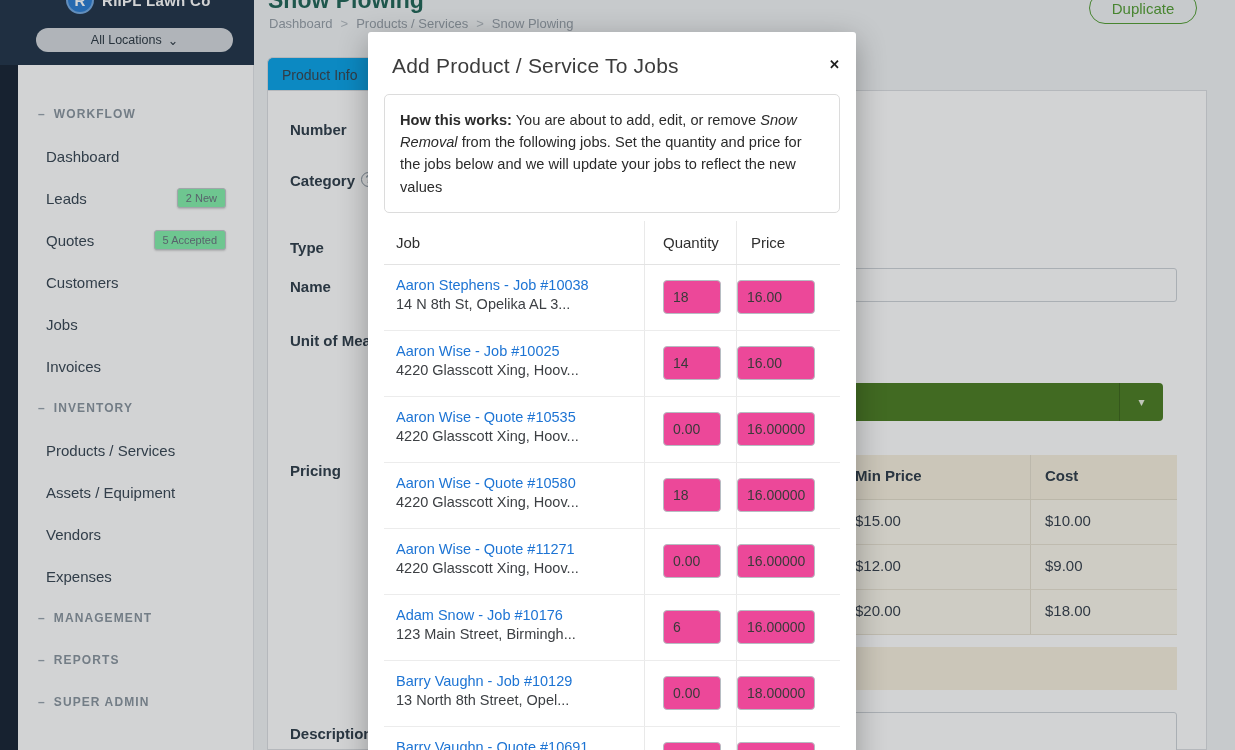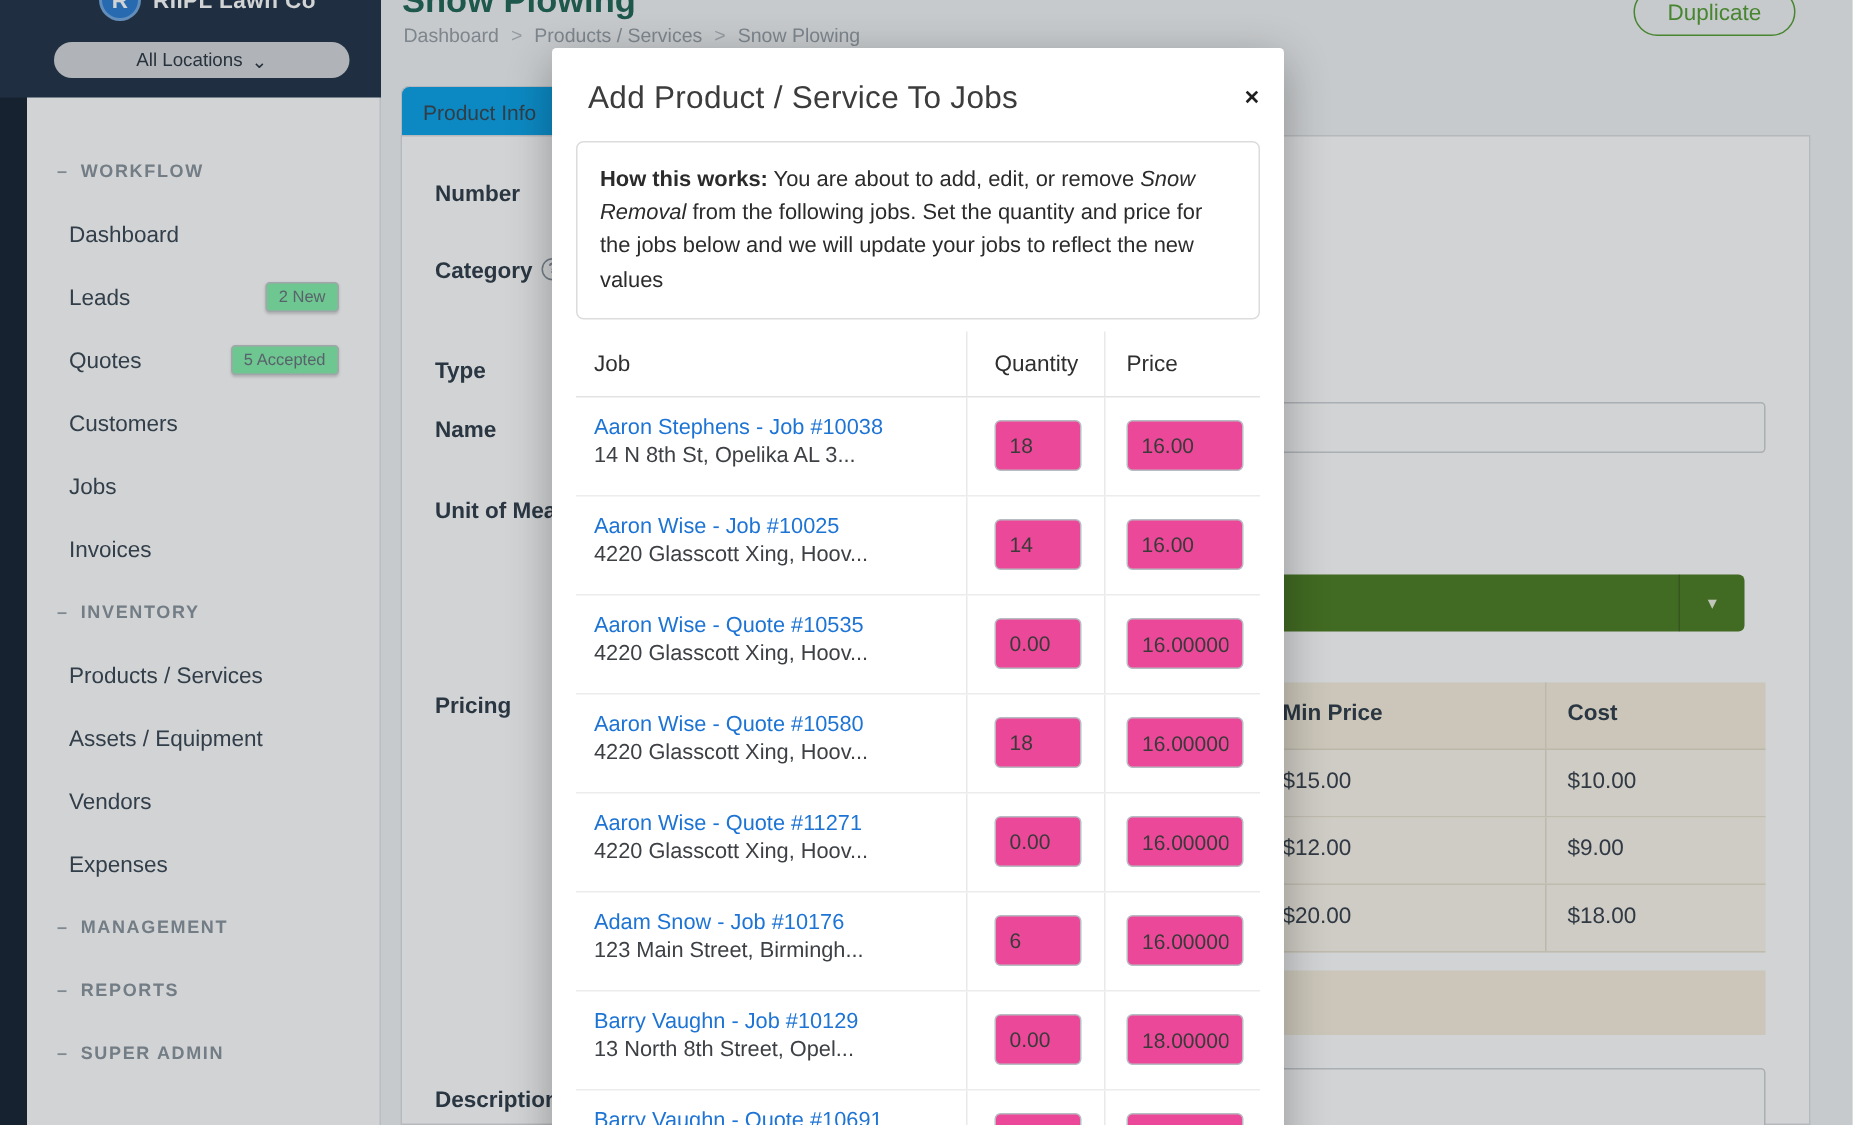--- a/index.html
+++ b/index.html
@@ -57,21 +57,21 @@
   .m-info b { font-weight:bold; } .m-info i { font-style:italic; }
   #jobs-table { margin:8px 16px 0 16px; }
   .jt-head, .jt-row { display:grid; grid-template-columns:260px 92px 104px; }
   .jt-head { height:44px; border-bottom:1px solid #e3e3e3; font-size:15px; color:#2f2f2f; }
   .jt-row { min-height:66px; border-bottom:1px solid #ececec; }
   .h-job { display:flex; align-items:center; padding-left:12px; }
   .h-qty { display:flex; align-items:center; padding-left:18px; border-left:1px solid #e9e9e9; }
   .h-price { display:flex; align-items:center; padding-left:14px; border-left:1px solid #e9e9e9; }
   .c-job { padding:12px 8px 12px 12px; }
   .c-qty { display:flex; align-items:center; padding-left:18px; border-left:1px solid #e9e9e9; }
-  .c-price { display:flex; align-items:center; padding-left:14px; border-left:1px solid #e9e9e9; }
+  .c-price { display:flex; align-items:center; border-left:1px solid #e9e9e9; }
   .job-link { font-size:14.5px; color:#1d74d4; cursor:pointer; text-decoration:none; display:block; }
   .job-addr { font-size:14.5px; color:#3d4044; margin-top:3px; }
   .qty-input, .price-input { height:34px; border:1px solid #b6bcc2; border-radius:4px; padding:0 9px; font-size:14px; color:#3a3a3a; background:#ec4899; font-family:"Liberation Sans",sans-serif; }
   .qty-input { width:58px; } .price-input { width:78px; }
 </style>
 </head>
 <body>
 
 <div class="abs" id="left-strip"></div>
 <div class="abs" id="sidebar-bg"></div>

